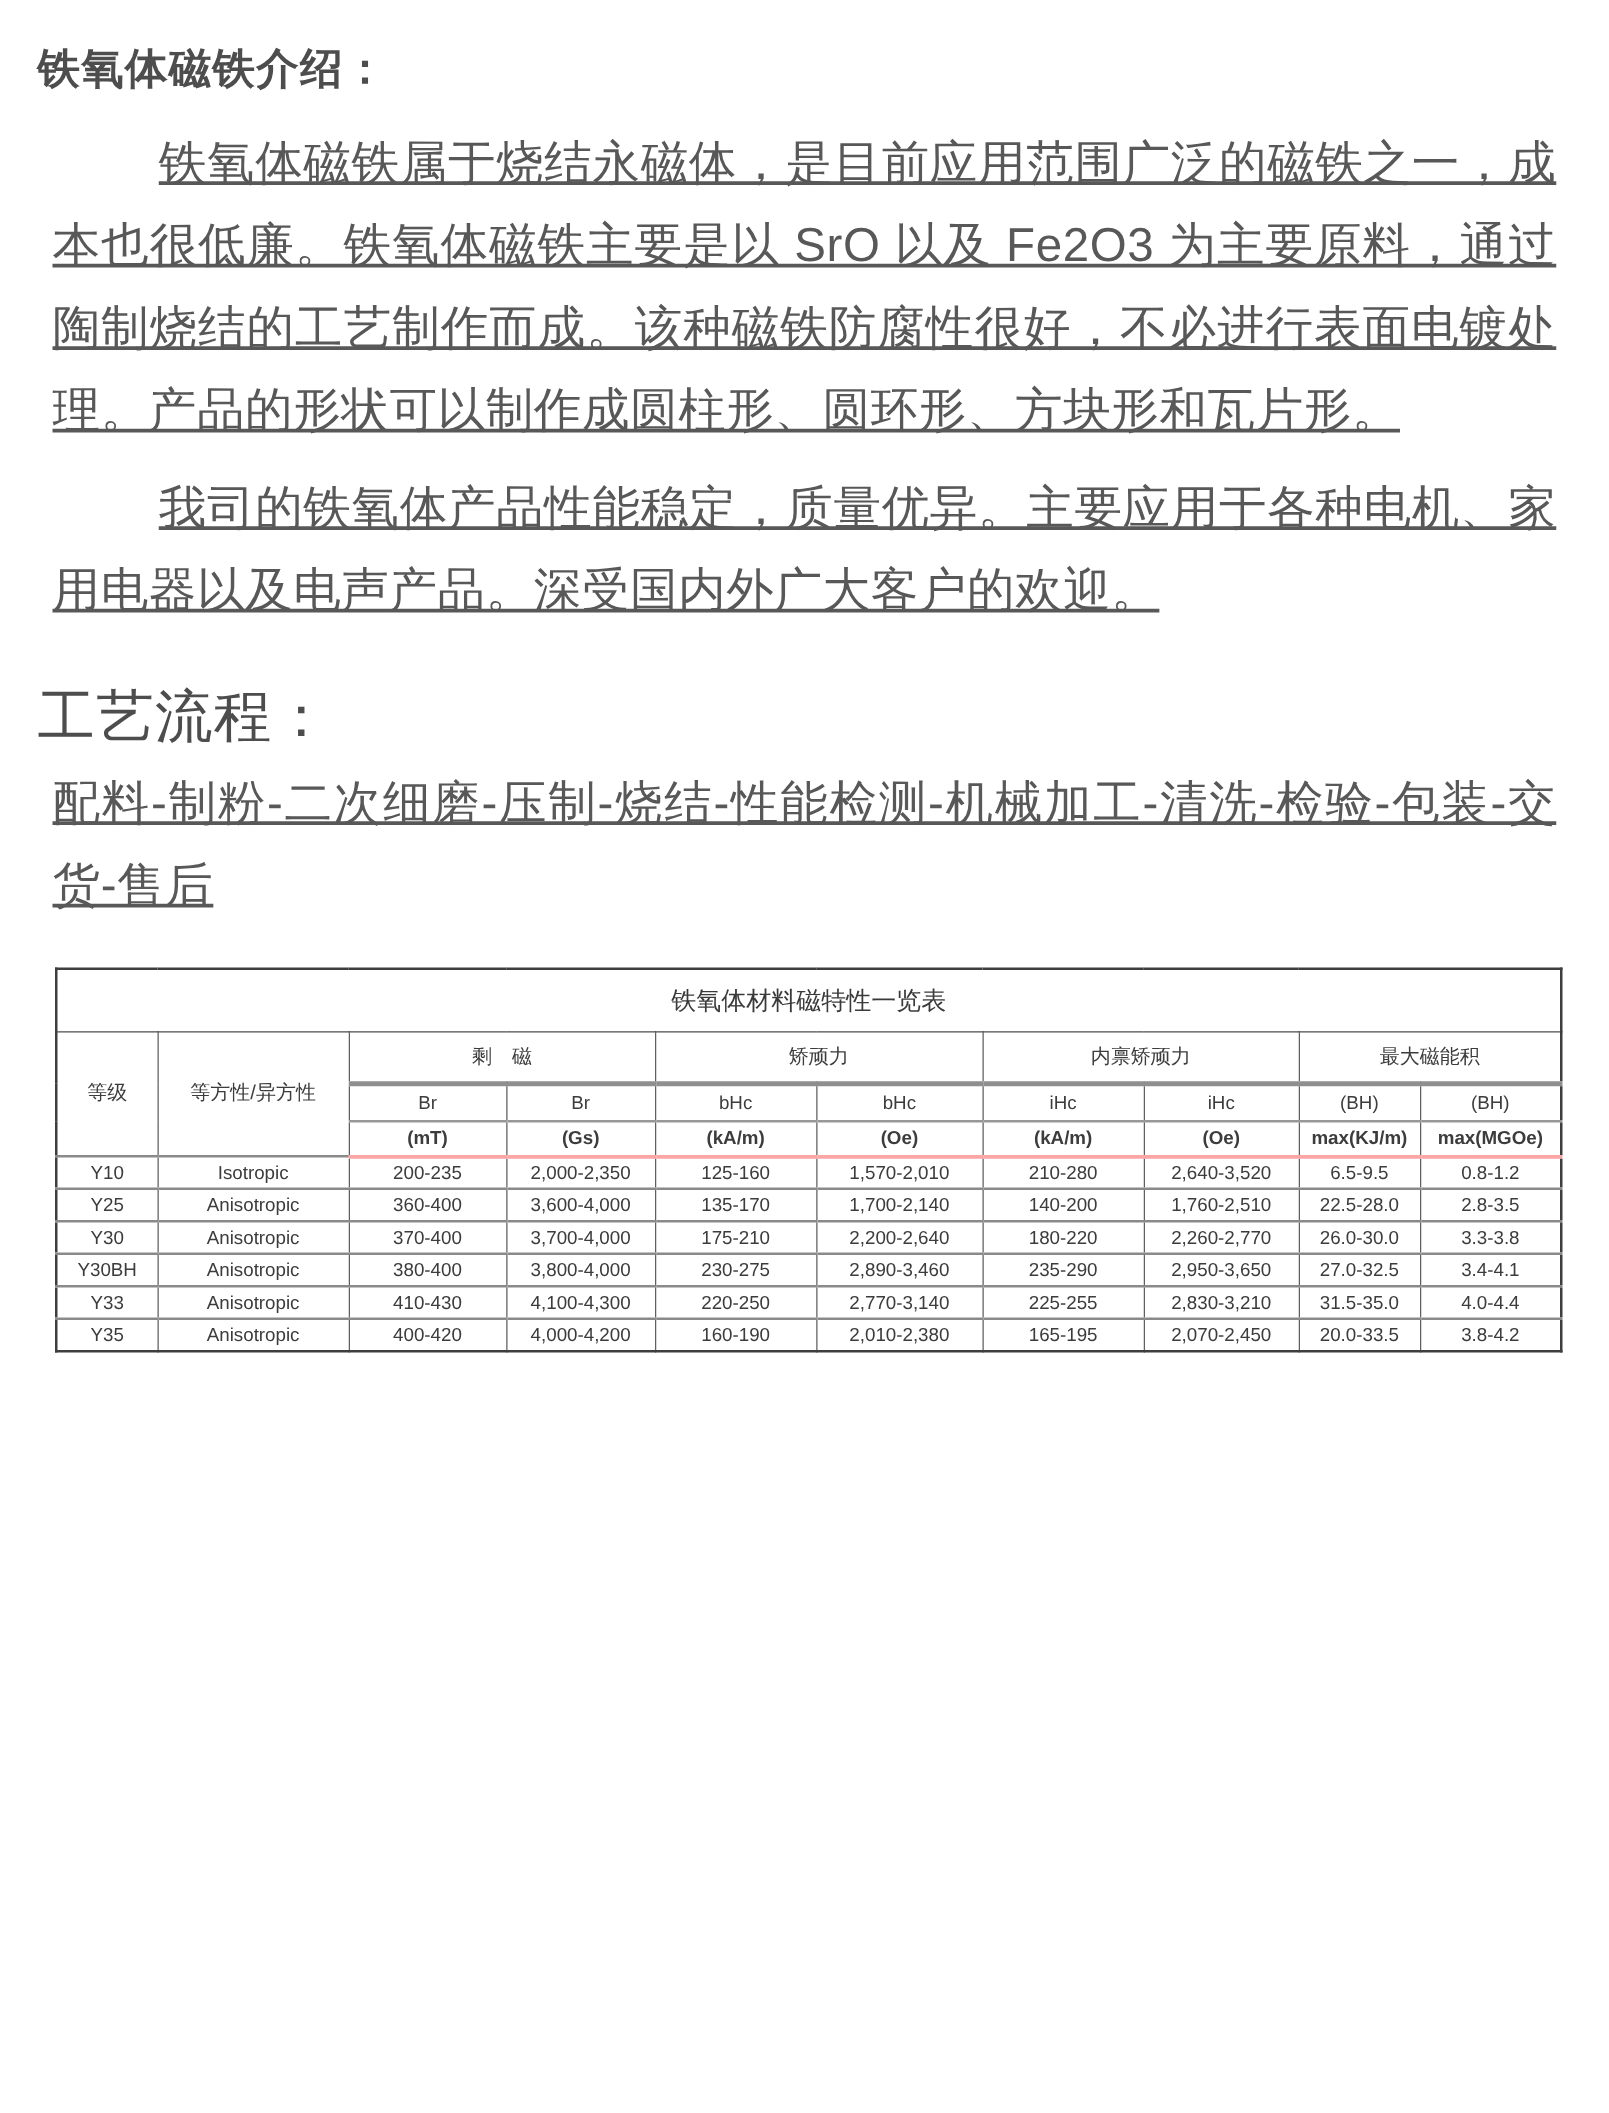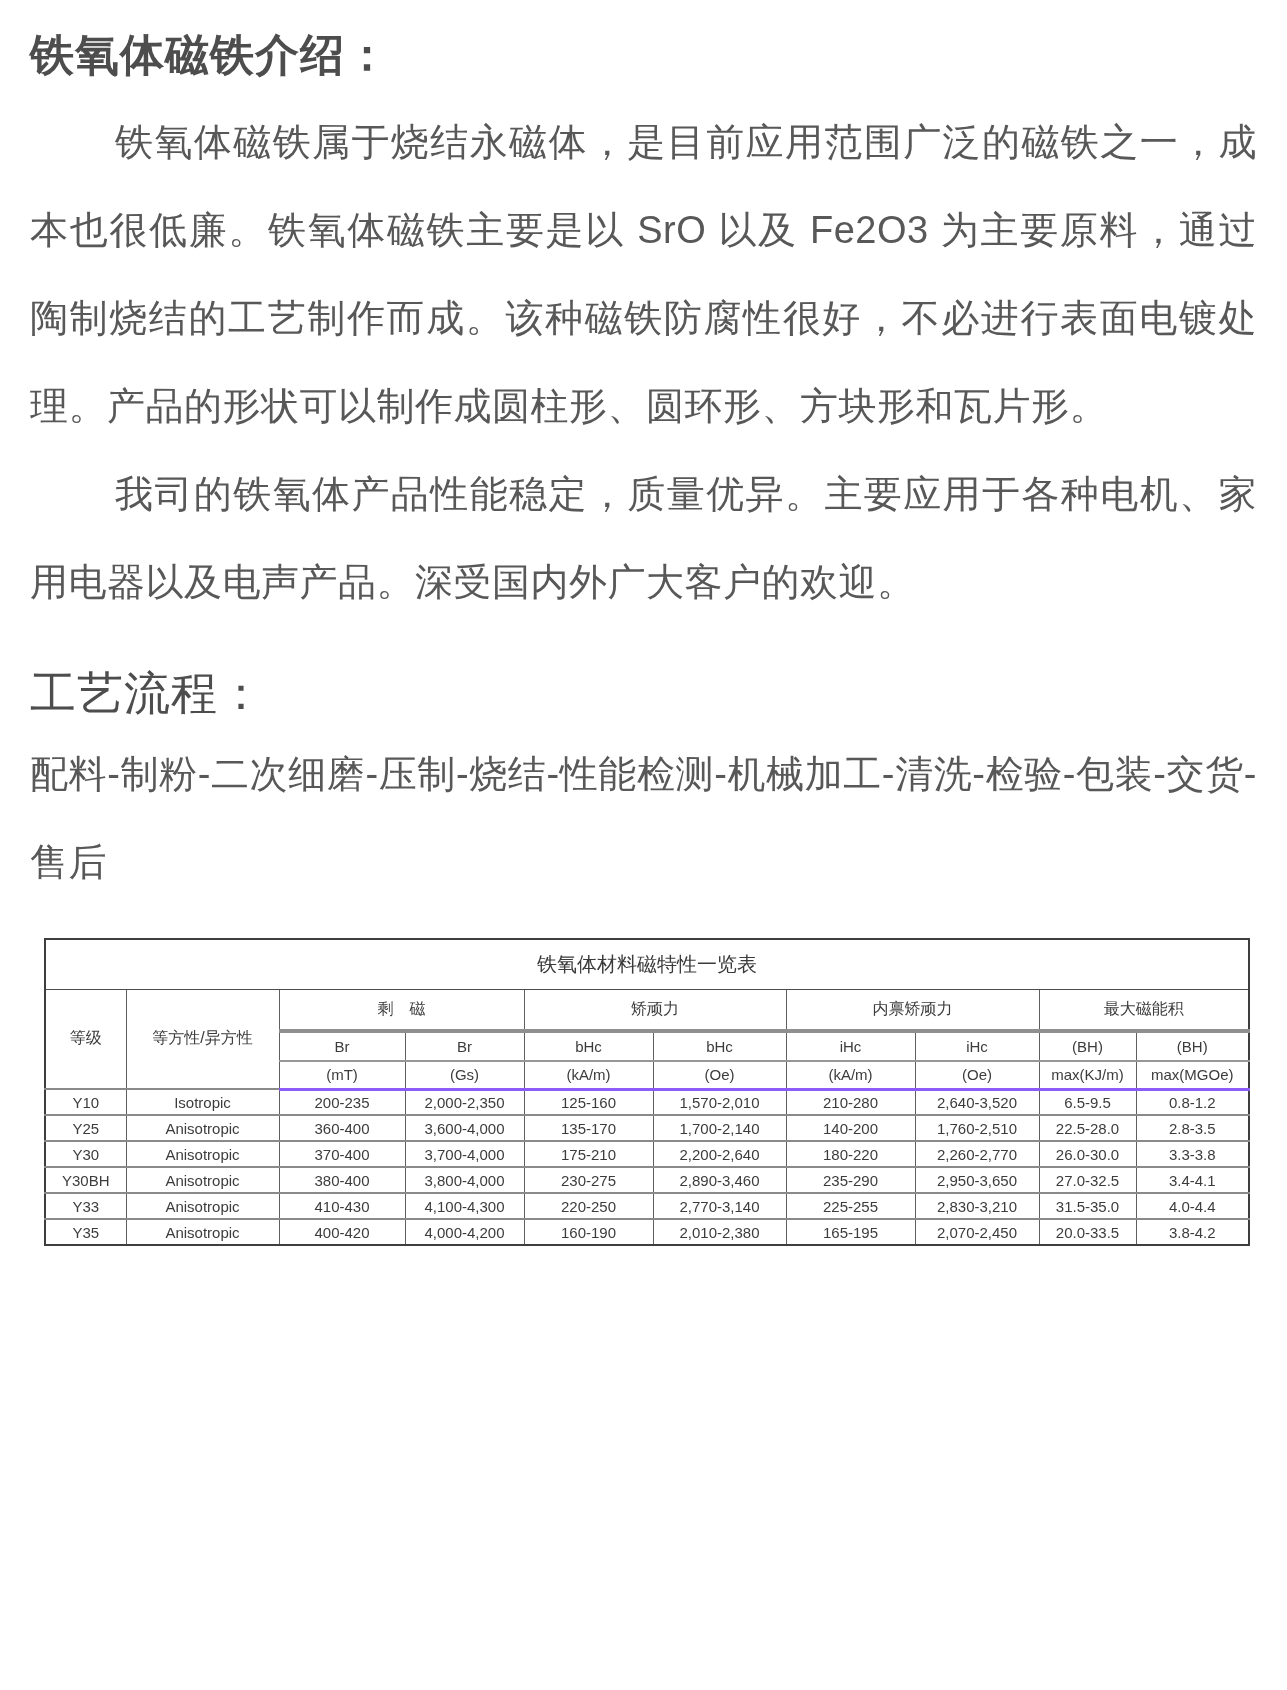--- a/index.html
+++ b/index.html
@@ -11,42 +11,43 @@
     color: #575757;
     overflow: hidden;
   }
   .page {
     width: 1287px;
     min-height: 1690px;
     padding: 18px 30px 40px 30px;
     background: #ffffff;
   }
   h1.doc-heading {
-    font-size: 44px;
+    font-size: 34px;
     font-weight: bold;
     color: #4d4d4d;
     line-height: 62px;
     margin: 6px 0 12px 0;
     letter-spacing: 1px;
   }
   h2.doc-heading {
     font-size: 46px;
     font-weight: normal;
     color: #4d4d4d;
     line-height: 62px;
     margin: 36px 0 6px 0;
     letter-spacing: 1px;
   }
   p.body-text {
     font-size: 38px;
-    line-height: 88px;
+    line-height: 66px;
     color: #585858;
     text-align: justify;
-    margin: 0;
+    margin: 12px;
     letter-spacing: 0.5px;
+    text-decoration: underline;
   }
   p.body-text.indent { text-indent: 85px; }
   p.process { margin-top: 4px; }
 
   table.props {
     border-collapse: collapse;
     table-layout: fixed;
     width: 1204px;
     margin: 32px 0 0 14px;
     color: #3c3c3c;
@@ -65,21 +66,21 @@
   tr.trow-title th.t-title {
     height: 50px;
     font-size: 20px;
     color: #3a3a3a;
     border-bottom: 1px solid #4c4c4c;
   }
   tr.trow-group th { height: 42px; font-size: 16px; }
   tr.trow-group th.t-group { border-bottom: 4px solid #8f8f8f; }
   th.t-span { font-size: 15px; margin-top: 20px; }
   tr.trow-sym th { height: 30px; border-bottom: 2px solid #979797; margin-top: 28px; }
-  tr.trow-unit th { height: 28px; border-bottom: 3px solid #8b5cf6; }
+  tr.trow-unit th { height: 28px; border-bottom: 3px solid #fca5a5; font-weight: bold; }
   tbody.t-data td { height: 26px; border-top: 2px solid #8a8a8a; margin-left: 20px; }
 </style>
 </head>
 <body>
 
 <div class="page">
 
   <h1 class="doc-heading">铁氧体磁铁介绍：</h1>
 
   <p class="body-text indent">铁氧体磁铁属于烧结永磁体，是目前应用范围广泛的磁铁之一，成本也很低廉。铁氧体磁铁主要是以 SrO 以及 Fe2O3 为主要原料，通过陶制烧结的工艺制作而成。该种磁铁防腐性很好，不必进行表面电镀处理。产品的形状可以制作成圆柱形、圆环形、方块形和瓦片形。</p>

